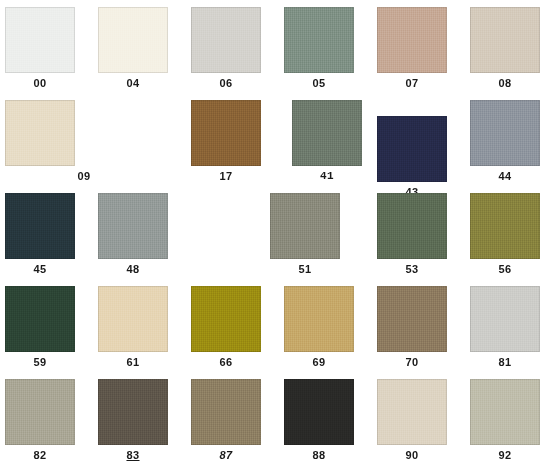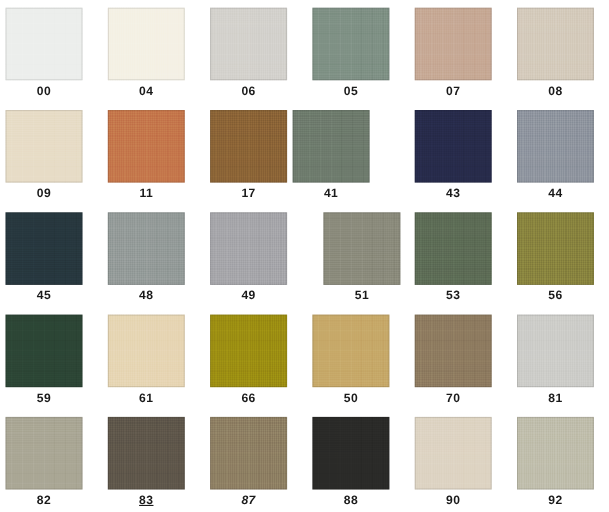--- a/index.html
+++ b/index.html
@@ -75,55 +75,47 @@
     <div class="swatch-cell" style="left: 372px; top: 0px;">
       <div class="swatch-chip" style="background-color: rgb(198, 168, 148);"></div>
       <div class="swatch-label" style="color: rgb(26, 26, 26);">07</div>
     </div>
     <div class="swatch-cell" style="left: 465px; top: 0px;">
       <div class="swatch-chip" style="background-color: rgb(212, 202, 187);"></div>
       <div class="swatch-label" style="color: rgb(26, 26, 26); text-align: center;">08</div>
     </div>
     <div class="swatch-cell" style="left: 0px; top: 93px;">
       <div class="swatch-chip" style="background-color: rgb(231, 220, 198);"></div>
-      <div class="swatch-label" style="color: rgb(26, 26, 26);">09</div>
-    </div>
-    <div class="swatch-cell" style="left: 93px; top: 93px;">
-      <div class="swatch-chip" style="background-color: rgb(196, 118, 75);"></div>
-      <div class="swatch-label" style="color: rgb(26, 26, 26);">11</div>
+      <div class="swatch-label" style="color: rgb(26, 26, 26); padding-left: 44px;">09</div>
     </div>
     <div class="swatch-cell" style="left: 186px; top: 93px;">
       <div class="swatch-chip" style="background-color: rgb(138, 99, 54);"></div>
       <div class="swatch-label" style="color: rgb(26, 26, 26);">17</div>
     </div>
-    <div class="swatch-cell" style="left: 261px; top: 93px;">
+    <div class="swatch-cell" style="left: 287px; top: 93px; font-family: Liberation Mono, monospace;">
       <div class="swatch-chip" style="background-color: rgb(109, 122, 108);"></div>
       <div class="swatch-label" style="color: rgb(26, 26, 26);">41</div>
     </div>
-    <div class="swatch-cell" style="left: 372px; top: 93px;">
+    <div class="swatch-cell" style="left: 372px; top: 109px;">
       <div class="swatch-chip" style="background-color: rgb(39, 43, 74);"></div>
       <div class="swatch-label" style="color: rgb(26, 26, 26);">43</div>
     </div>
     <div class="swatch-cell" style="left: 465px; top: 93px;">
       <div class="swatch-chip" style="background-color: rgb(142, 148, 158);"></div>
       <div class="swatch-label" style="color: rgb(26, 26, 26);">44</div>
     </div>
     <div class="swatch-cell" style="left: 0px; top: 186px;">
       <div class="swatch-chip" style="background-color: rgb(39, 55, 62);"></div>
       <div class="swatch-label" style="color: rgb(26, 26, 26);">45</div>
     </div>
     <div class="swatch-cell" style="left: 93px; top: 186px;">
       <div class="swatch-chip" style="background-color: rgb(147, 154, 152);"></div>
       <div class="swatch-label" style="color: rgb(26, 26, 26);">48</div>
     </div>
-    <div class="swatch-cell" style="left: 186px; top: 186px;">
-      <div class="swatch-chip" style="background-color: rgb(165, 165, 169);"></div>
-      <div class="swatch-label" style="color: rgb(26, 26, 26);">49</div>
-    </div>
-    <div class="swatch-cell" style="left: 289px; top: 186px;">
+    <div class="swatch-cell" style="left: 265px; top: 186px;">
       <div class="swatch-chip" style="background-color: rgb(138, 138, 123);"></div>
       <div class="swatch-label" style="color: rgb(26, 26, 26);">51</div>
     </div>
     <div class="swatch-cell" style="left: 372px; top: 186px;">
       <div class="swatch-chip" style="background-color: rgb(92, 107, 85);"></div>
       <div class="swatch-label" style="color: rgb(26, 26, 26);">53</div>
     </div>
     <div class="swatch-cell" style="left: 465px; top: 186px;">
       <div class="swatch-chip" style="background-color: rgb(135, 130, 62);"></div>
       <div class="swatch-label" style="color: rgb(26, 26, 26);">56</div>
@@ -135,21 +127,21 @@
     <div class="swatch-cell" style="left: 93px; top: 279px;">
       <div class="swatch-chip" style="background-color: rgb(230, 213, 179);"></div>
       <div class="swatch-label" style="color: rgb(26, 26, 26);">61</div>
     </div>
     <div class="swatch-cell" style="left: 186px; top: 279px;">
       <div class="swatch-chip" style="background-color: rgb(155, 141, 18);"></div>
       <div class="swatch-label" style="color: rgb(26, 26, 26);">66</div>
     </div>
     <div class="swatch-cell" style="left: 279px; top: 279px;">
       <div class="swatch-chip" style="background-color: rgb(198, 168, 104);"></div>
-      <div class="swatch-label" style="color: rgb(26, 26, 26);">50</div>
+      <div class="swatch-label" style="color: rgb(26, 26, 26);">69</div>
     </div>
     <div class="swatch-cell" style="left: 372px; top: 279px;">
       <div class="swatch-chip" style="background-color: rgb(141, 122, 95);"></div>
       <div class="swatch-label" style="color: rgb(26, 26, 26);">70</div>
     </div>
     <div class="swatch-cell" style="left: 465px; top: 279px;">
       <div class="swatch-chip" style="background-color: rgb(204, 204, 200);"></div>
       <div class="swatch-label" style="color: rgb(26, 26, 26);">81</div>
     </div>
     <div class="swatch-cell" style="left: 0px; top: 372px;">

